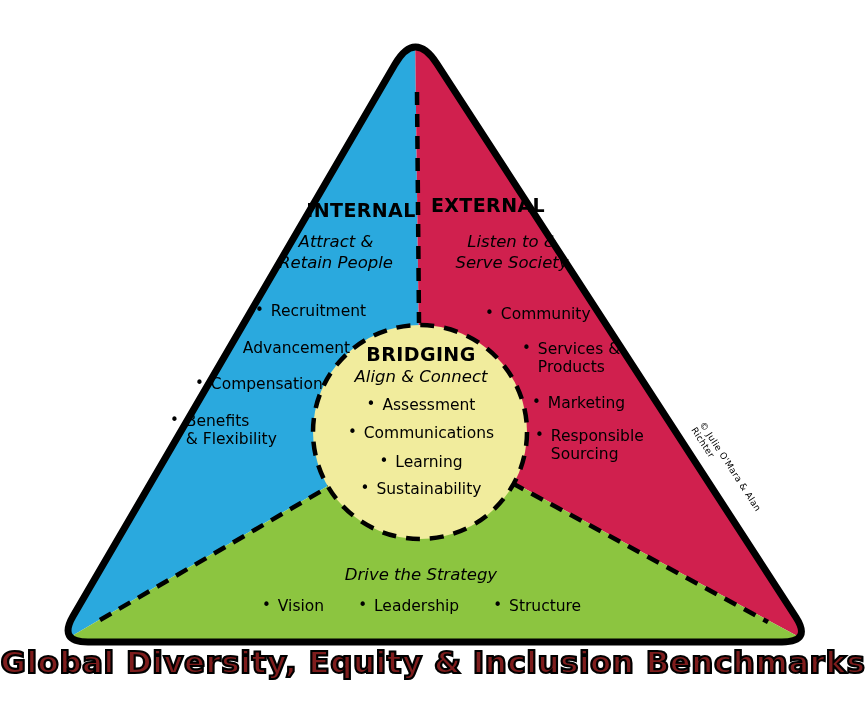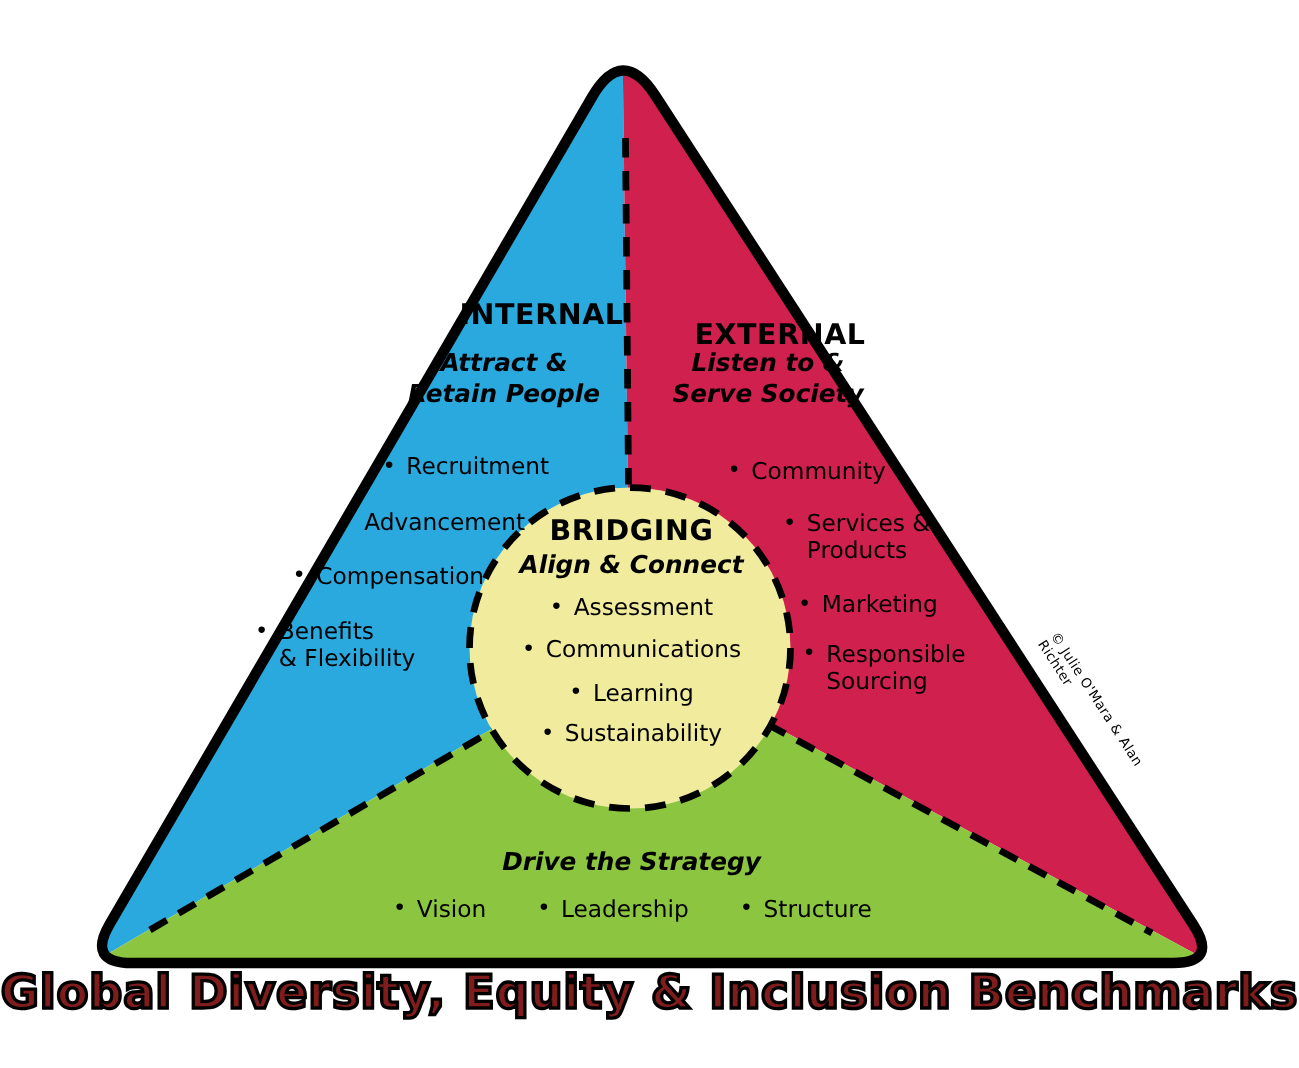--- a/index.html
+++ b/index.html
@@ -2,21 +2,21 @@
 <html><head>
 <meta charset="utf-8">
 <style>
   html,body{margin:0;padding:0;background:#ffffff;}
   body{width:866px;height:712px;overflow:hidden;
        font-family:"DejaVu Sans","Liberation Sans",sans-serif;color:#000;}
   .stage{position:relative;width:866px;height:712px;}
   .stage > svg{position:absolute;left:0;top:0;}
   .txt{position:absolute;color:#000;}
   .heading{font-weight:bold;font-size:19px;letter-spacing:.4px;text-align:center;}
-  .subtitle{font-weight:bold;font-style:italic;font-size:16.5px;line-height:1.3;
+  .subtitle{font-weight:normal;font-style:italic;font-size:16.5px;line-height:1.3;
             text-align:center;white-space:pre-line;}
   .bullet{position:absolute;display:flex;align-items:flex-start;gap:7px;
           font-size:15.5px;line-height:1.18;}
   .bullet .b-txt{white-space:pre-line;}
   .dot{font-size:15px;line-height:1.18;}
   .circle-item{left:291px;width:260px;justify-content:center;}
   .f-row{position:absolute;left:262px;top:597px;display:flex;gap:34px;}
   .f-row .bullet{position:static;}
   .title{left:0;top:644px;width:866px;text-align:center;
          font-size:31px;font-weight:bold;letter-spacing:.5px;
@@ -62,21 +62,21 @@
   <div class="bullet" style="left:195px;top:375px;">
     <span class="dot">•</span>
     <span class="b-txt">Compensation</span>
   </div>
   <div class="bullet" style="left:170px;top:412px;">
     <span class="dot">•</span>
     <span class="b-txt">Benefits
 &amp; Flexibility</span>
   </div>
 
-  <div class="txt heading" style="left:408px;top:212px;width:160px;margin-left:32px;">EXTERNAL</div>
+  <div class="txt heading" style="left:408px;top:194px;width:160px;">EXTERNAL</div>
   <div class="txt subtitle" style="left:412px;top:231px;width:200px;">Listen to &amp;
 Serve Society</div>
   <div class="bullet" style="left:485px;top:305px;">
     <span class="dot">•</span>
     <span class="b-txt">Community</span>
   </div>
   <div class="bullet" style="left:522px;top:340px;">
     <span class="dot">•</span>
     <span class="b-txt">Services &amp;
 Products</span>

